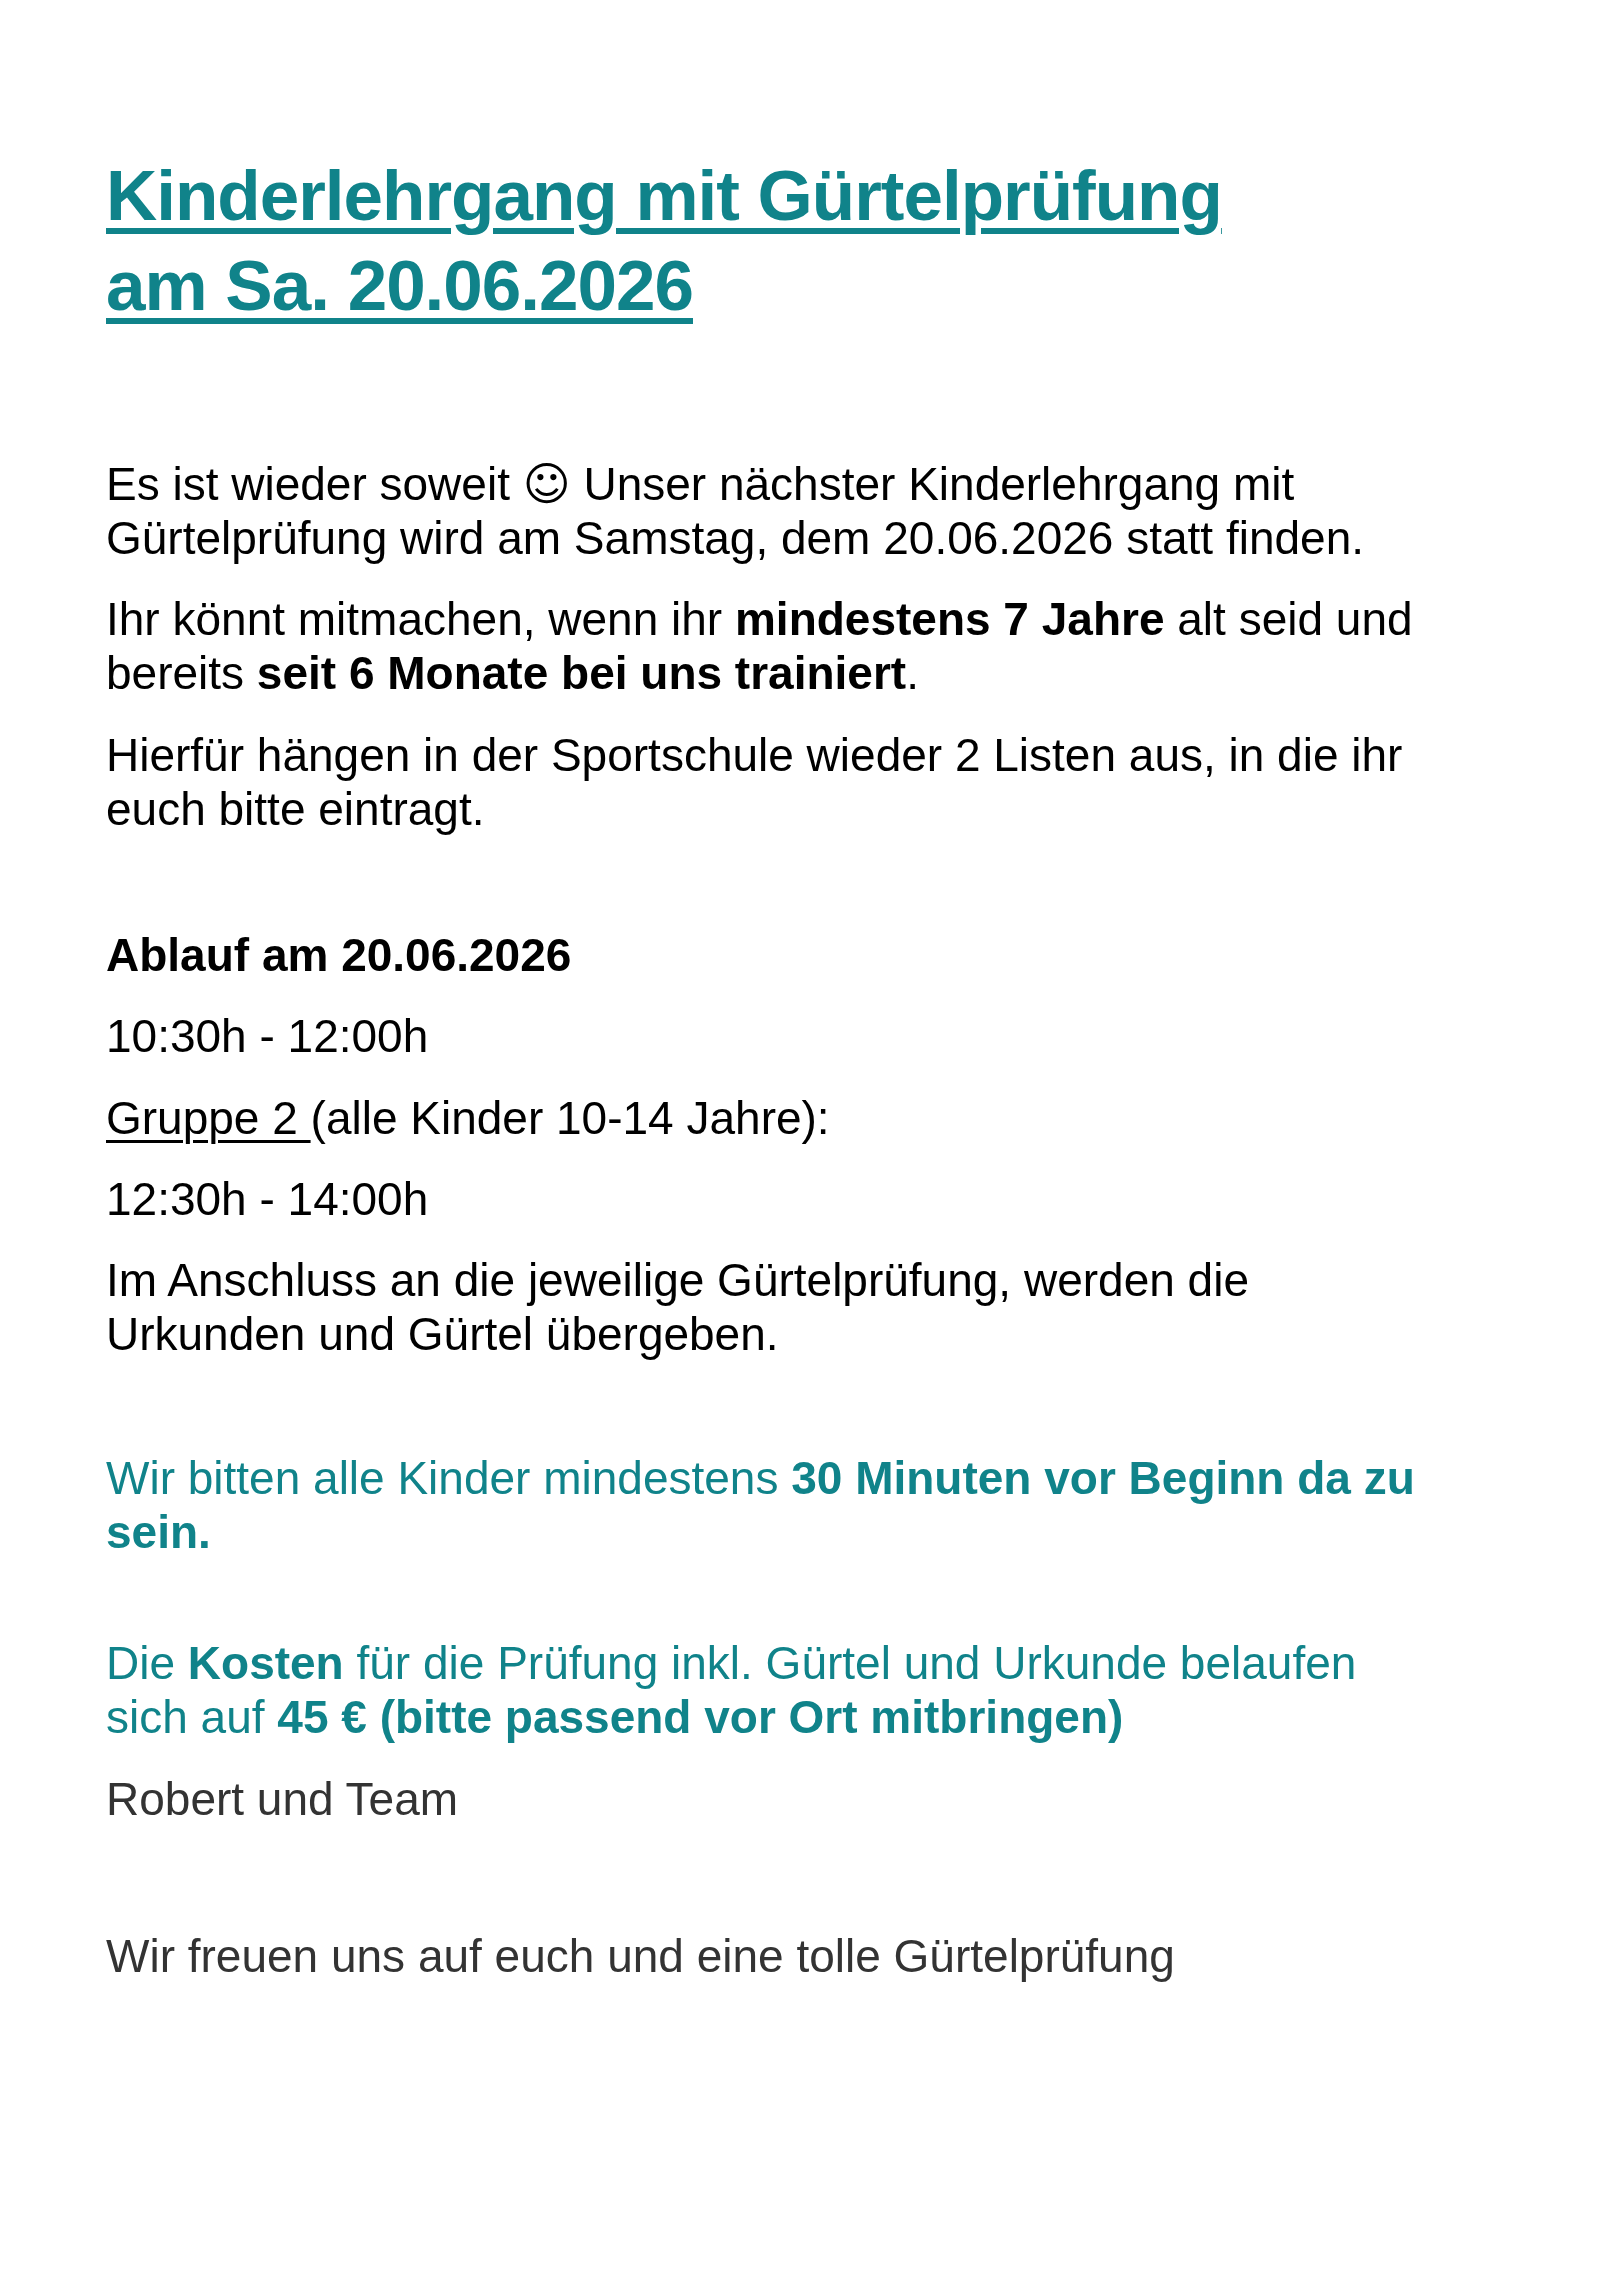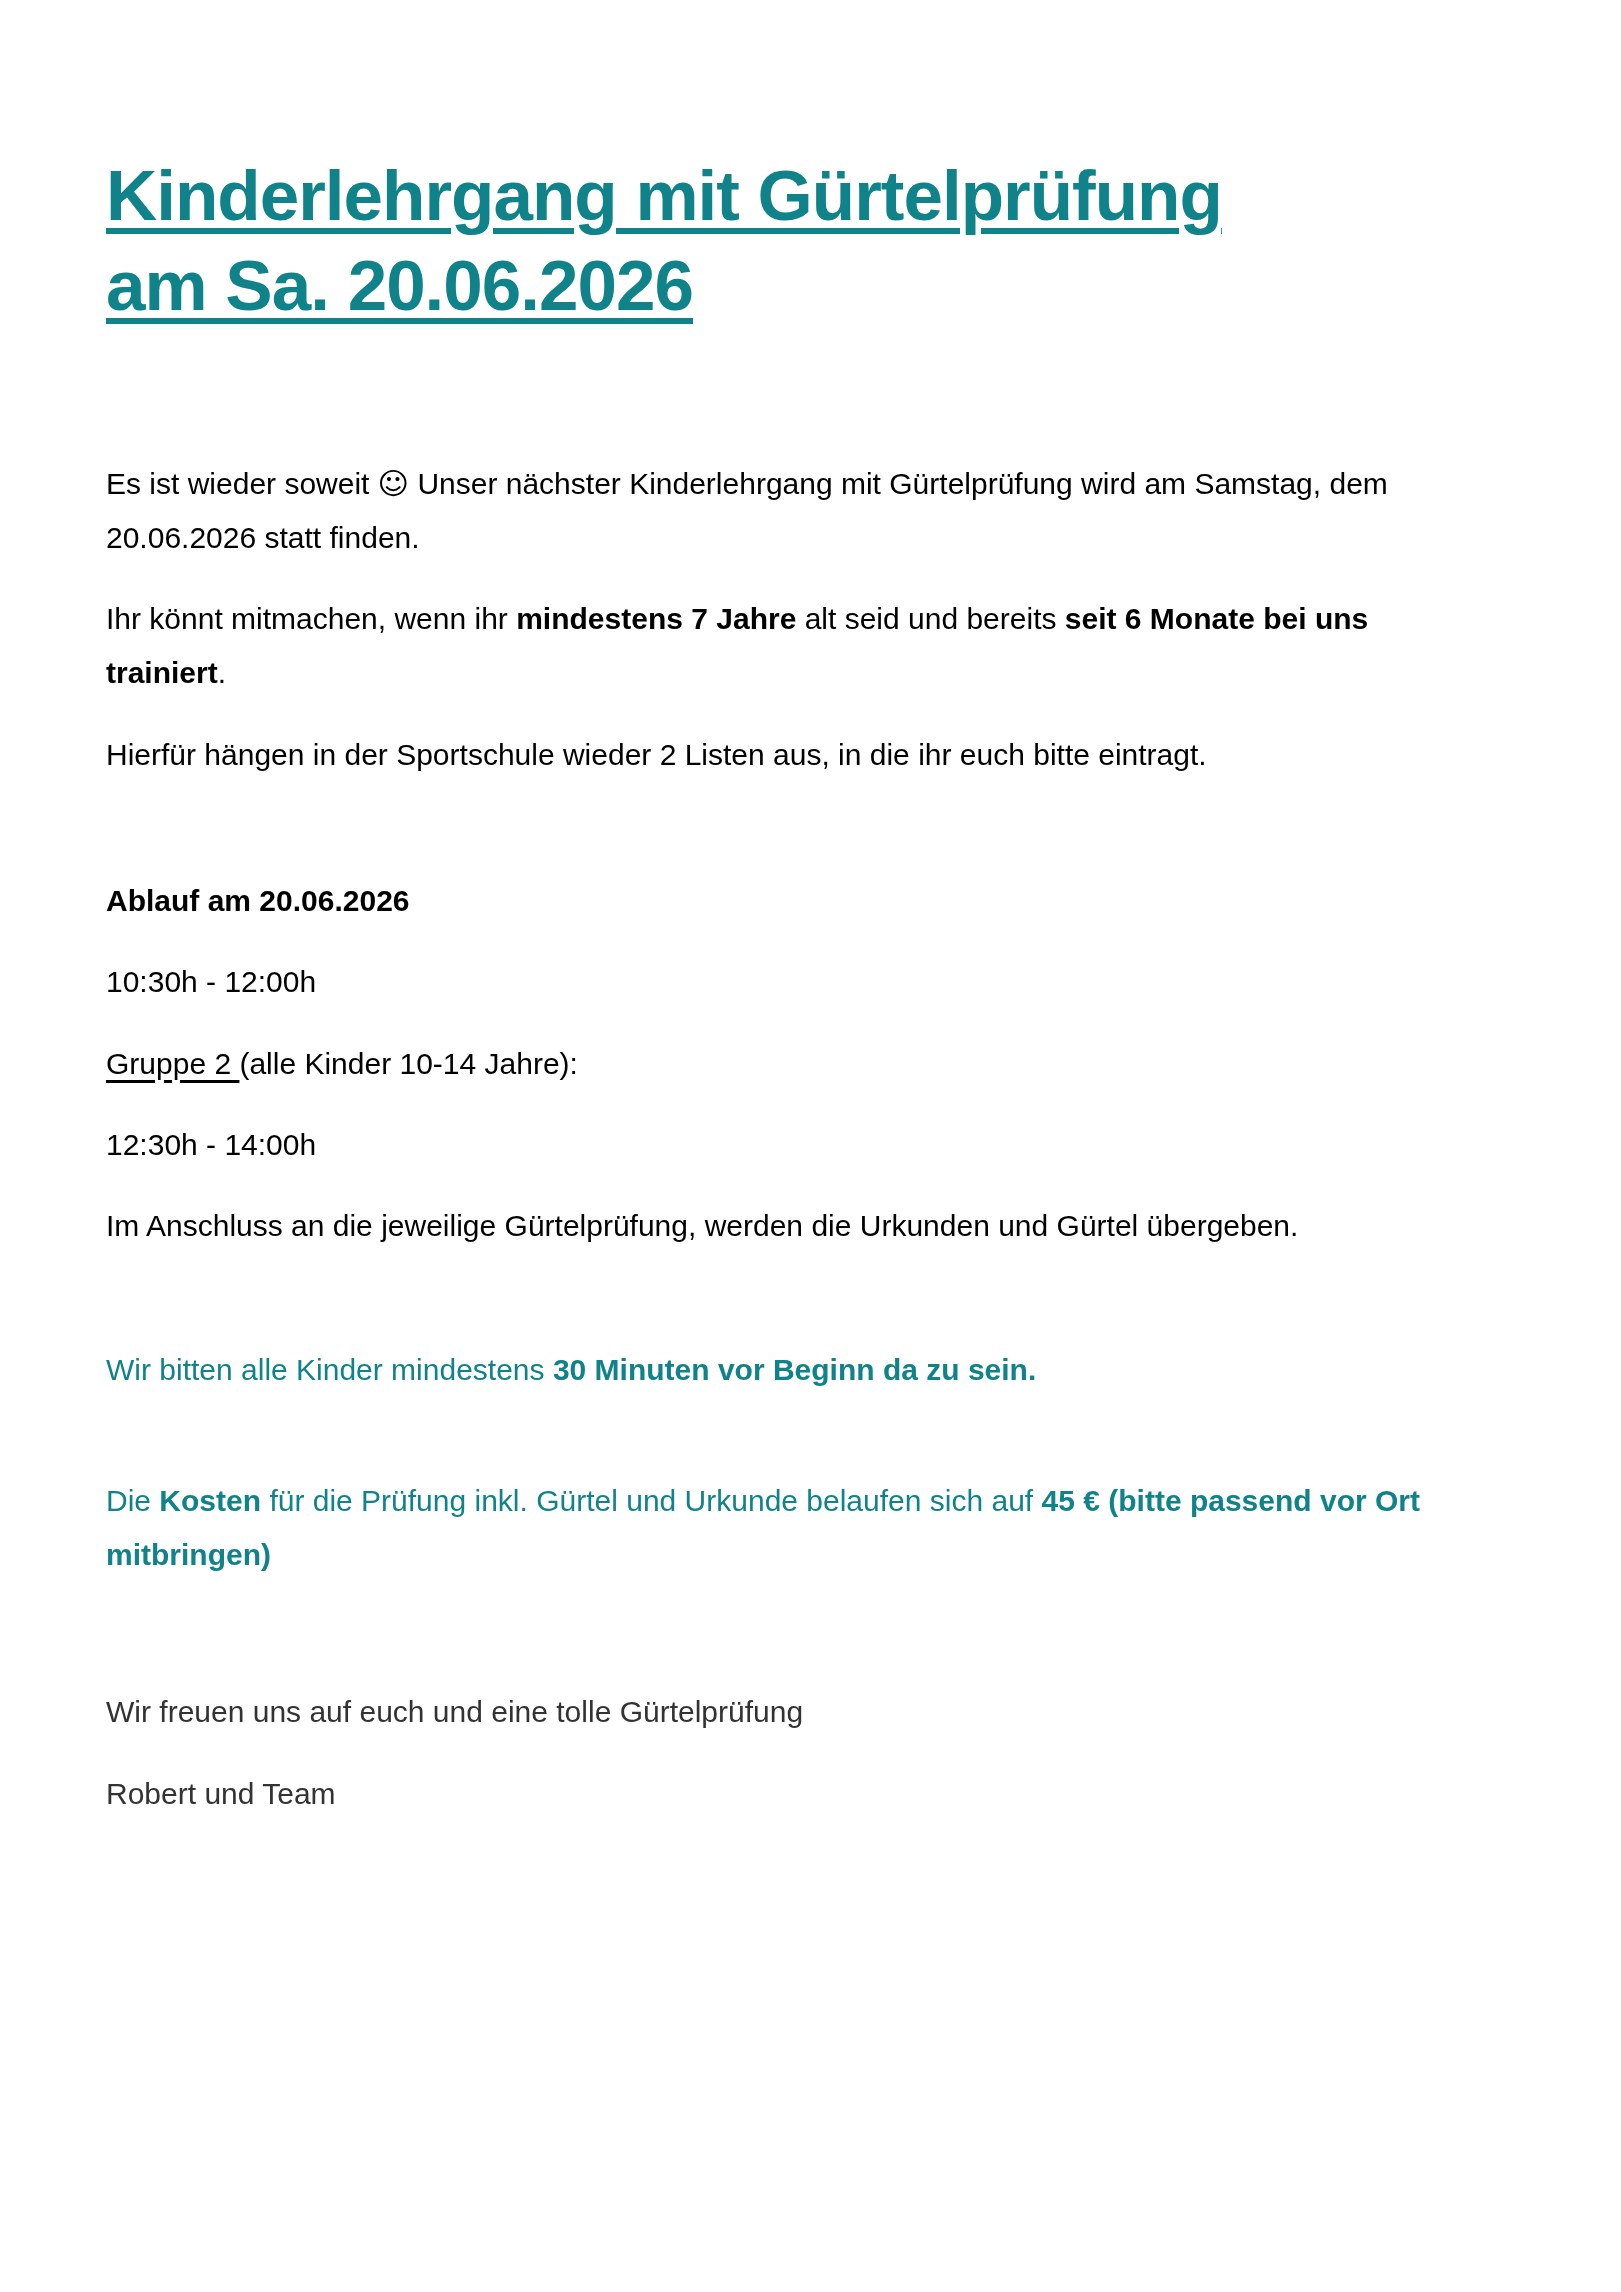--- a/index.html
+++ b/index.html
@@ -26,21 +26,21 @@
     font-weight:bold;
     letter-spacing:-1px;
     margin:0 0 126px 0;
   }
   .tl{
     text-decoration:underline;
     text-decoration-thickness:5.9px;
     text-underline-offset:7.8px;
   }
   p{
-    font-size:30px;
+    font-size:46px;
     line-height:54px;
     margin:0 0 27.4px 0;
   }
   b{font-weight:bold;}
   .bold{font-weight:bold;}
   .u-g{
     text-decoration:underline;
     text-decoration-thickness:2.9px;
     text-underline-offset:5.9px;
   }
@@ -73,18 +73,18 @@
   <p><span class="u-g">Gruppe 2 </span><span>(alle Kinder 10-14 Jahre):</span></p>
 
   <p>12:30h - 14:00h</p>
 
   <p>Im Anschluss an die jeweilige Gürtelprüfung, werden die Urkunden und Gürtel übergeben.</p>
 
   <p class="teal mt-teal"><span>Wir bitten alle Kinder mindestens </span><b>30 Minuten vor Beginn da zu sein.</b></p>
 
   <p class="teal mt-teal2"><span>Die </span><b>Kosten</b><span> für die Prüfung inkl. Gürtel und Urkunde belaufen sich auf </span><b>45 €</b><span> </span><b>(bitte passend vor Ort mitbringen)</b></p>
 
+  <p class="soft">Robert und Team</p>
+
   <p class="soft mt-close">Wir freuen uns auf euch und eine tolle Gürtelprüfung</p>
-
-  <p class="soft">Robert und Team</p>
 
 </div>
 
 
 </body></html>

